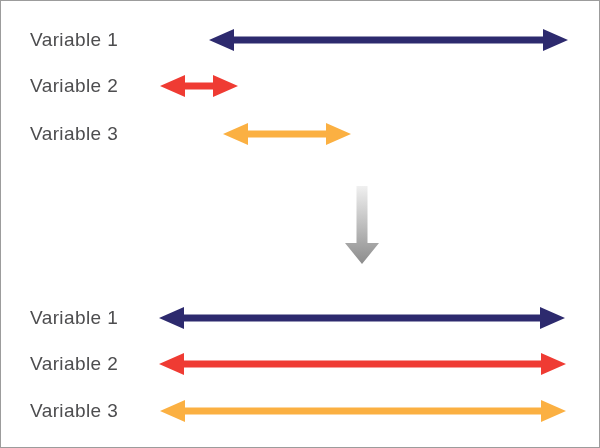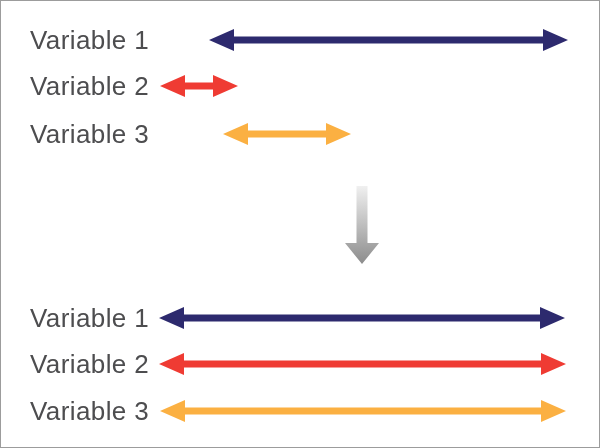--- a/index.html
+++ b/index.html
@@ -23,21 +23,21 @@
     top: 0;
     width: 600px;
     height: 448px;
     display: block;
   }
   .var-label {
     position: absolute;
     left: 29px;
     height: 26px;
     line-height: 26px;
-    font-size: 26px;
+    font-size: 19px;
     letter-spacing: 0.4px;
     color: var(--label-color, #4d4d4f);
     white-space: nowrap;
   }
 </style>
 </head>
 <body>
 
 <div class="canvas" id="canvas" style="--bg: #ffffff; --border-color: #9c9c9c; --label-color: #4d4d4f;">
   <svg class="arrows-layer" id="arrows-layer" width="600" height="448" viewBox="0 0 600 448" xmlns="http://www.w3.org/2000/svg">

